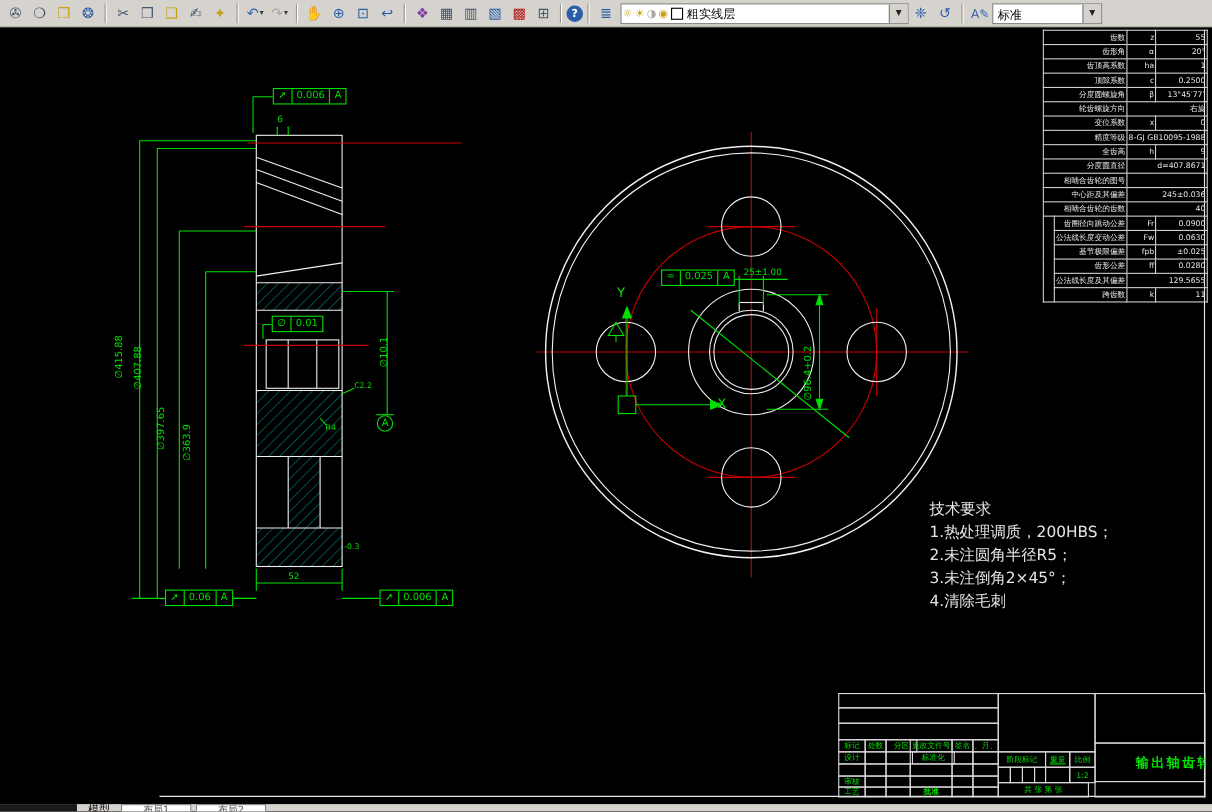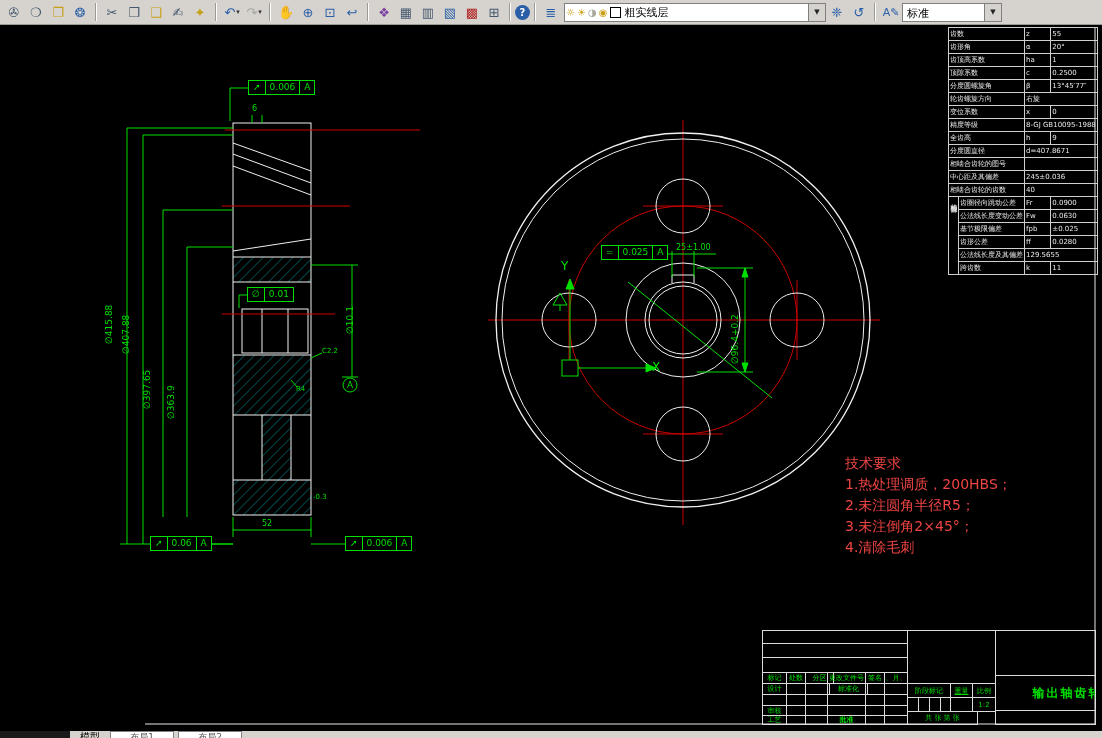--- a/index.html
+++ b/index.html
@@ -29,25 +29,25 @@
   .canvas{position:absolute;left:0;top:25px;width:1102px;height:706px;background:#000;}
   .canvas svg{position:absolute;left:0;top:0;}
   .dl{position:absolute;color:#00e000;font-size:9px;line-height:9px;white-space:nowrap;}
   .rot{transform:rotate(-90deg);transform-origin:left bottom;}
   .fcf{position:absolute;display:flex;border:1px solid #00e000;color:#00e000;font-size:9px;
        line-height:9px;background:#000;}
   .fcf span{padding:2px 4px;border-right:1px solid #00e000;}
   .fcf span:last-child{border-right:none;}
   .axis{position:absolute;color:#00e000;font-size:12px;line-height:12px;}
   .datumA{position:absolute;color:#00e000;font-size:9px;line-height:9px;}
-  .techreq{position:absolute;left:845px;top:428px;color:#ef4444;font-size:14px;line-height:21px;}
+  .techreq{position:absolute;left:845px;top:428px;color:#e5e5e5;font-size:14px;line-height:21px;}
   
   .gtable{position:absolute;left:948px;top:2px;border-collapse:collapse;table-layout:fixed;
           color:#e8e8e8;font-size:7px;line-height:8px;}
-  .gtable td{border:1px solid #cfcfcf;height:12px;text-align:left;padding:0 1px;
+  .gtable td{border:1px solid #cfcfcf;height:12px;text-align:right;padding:0 1px;
              overflow:hidden;white-space:nowrap;}
   .gtable .vcell{writing-mode:vertical-rl;text-orientation:upright;white-space:normal;
                  letter-spacing:1px;padding:1px 0;}
   
   .tblock{position:absolute;left:762px;top:605px;width:334px;height:95px;color:#00e000;
           font-size:7px;line-height:8px;}
   .tb-abs{position:absolute;box-sizing:border-box;border:1px solid #dcdcdc;
           display:flex;align-items:center;justify-content:center;overflow:hidden;
           white-space:nowrap;}
   .ttl{font-size:12px;font-weight:bold;letter-spacing:2px;}
@@ -446,21 +446,21 @@
       <div class="tb-abs" style="left:145px;top:0;width:89px;height:54px;"></div>
       <div class="tb-abs" style="left:145px;top:53px;width:44px;height:15px;">阶段标记</div>
       <div class="tb-abs" style="left:188px;top:53px;width:23px;height:15px;text-decoration:underline;">重量</div>
       <div class="tb-abs" style="left:210px;top:53px;width:24px;height:15px;">比例</div>
       <div class="tb-abs" style="left:145px;top:67px;width:12px;height:15px;"></div>
       <div class="tb-abs" style="left:156px;top:67px;width:12px;height:15px;"></div>
       <div class="tb-abs" style="left:167px;top:67px;width:12px;height:15px;"></div>
       <div class="tb-abs" style="left:178px;top:67px;width:11px;height:15px;"></div>
       <div class="tb-abs" style="left:188px;top:67px;width:23px;height:15px;"></div>
       <div class="tb-abs" style="left:210px;top:67px;width:24px;height:15px;">1:2</div>
-      <div class="tb-abs" style="left:145px;top:81px;width:71px;height:14px;">共  张  第  张</div>
+      <div class="tb-abs" style="left:145px;top:81px;width:83px;height:14px;">共  张  第  张</div>
 
       <div class="tb-abs" style="left:233px;top:0;width:101px;height:46px;"></div>
       <div class="tb-abs ttl" style="left:233px;top:45px;width:101px;height:36px;padding-left:44px;">输出轴齿轮</div>
       <div class="tb-abs" style="left:233px;top:80px;width:101px;height:15px;"></div>
     </div>
   </div>
 
   <div class="statusbar">
     <div class="sb-dark"></div>
     <div class="sb-tab">模型</div>

